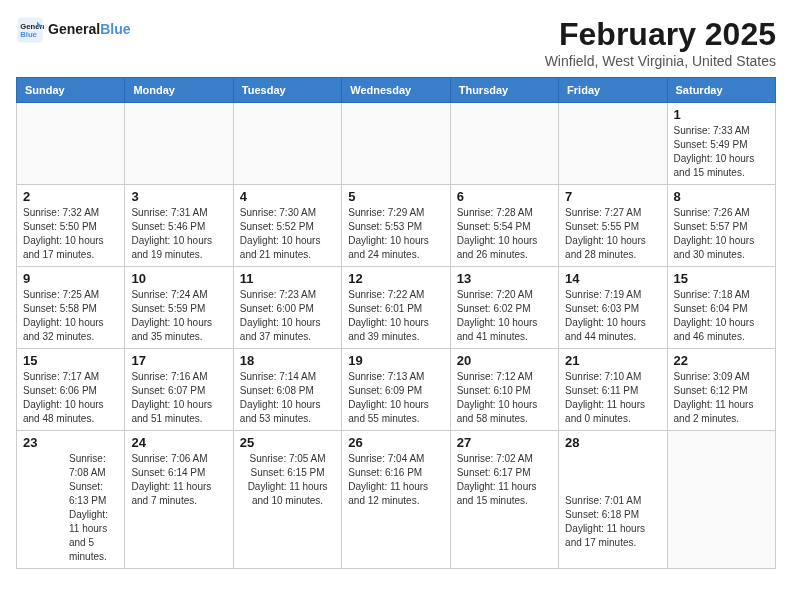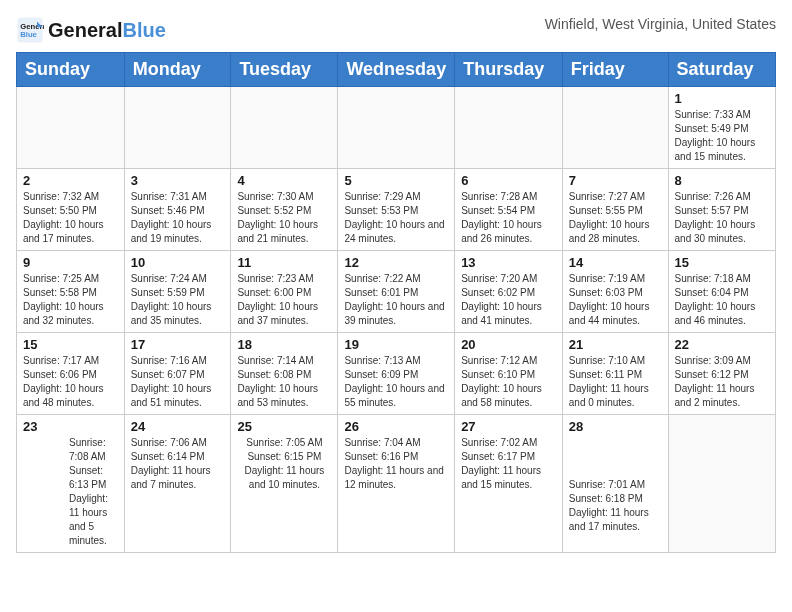--- a/index.html
+++ b/index.html
@@ -40,21 +40,21 @@
     .calendar {
       width: 100%;
       border-collapse: collapse;
       border: 1px solid #ccc;
     }
     .calendar th {
       background: #3a7dc9;
       color: #fff;
       text-align: left;
       padding: 6px 8px;
-      font-size: 18px;
+      font-size: 11px;
       font-weight: bold;
       border: 1px solid #2a6ab8;
     }
     .calendar td {
       vertical-align: top;
       border: 1px solid #ccc;
       padding: 4px 6px;
       width: calc(100% / 7);
       min-height: 80px;
       background: #fff;
@@ -81,26 +81,27 @@
 
 <div class="header-area">
   <div class="logo">
     <svg class="logo-icon" viewBox="0 0 40 40">
       <rect x="2" y="2" width="36" height="36" rx="4" fill="#e8f0fa"></rect>
       <text x="6" y="18" font-size="11" font-weight="bold" fill="#1a1a1a">General</text>
       <text x="6" y="30" font-size="11" font-weight="bold" fill="#4a90d9">Blue</text>
       <polygon points="30,8 38,16 30,16" fill="#4a90d9"></polygon>
     </svg>
     <div>
-      <div style="font-size:20px;font-weight:bold;line-height:1.1;">
+      <div style="font-size:14px;font-weight:bold;line-height:1.1;">
         <span style="color:#1a1a1a">General</span><span style="color:#4a90d9">Blue</span>
       </div>
     </div>
   </div>
   <div class="title-area">
+    <div class="month-year">February 2025</div>
     <div class="location">Winfield, West Virginia, United States</div>
   </div>
 </div>
 
 <table class="calendar">
   <thead>
     <tr>
       <th>Sunday</th>
       <th>Monday</th>
       <th>Tuesday</th>

